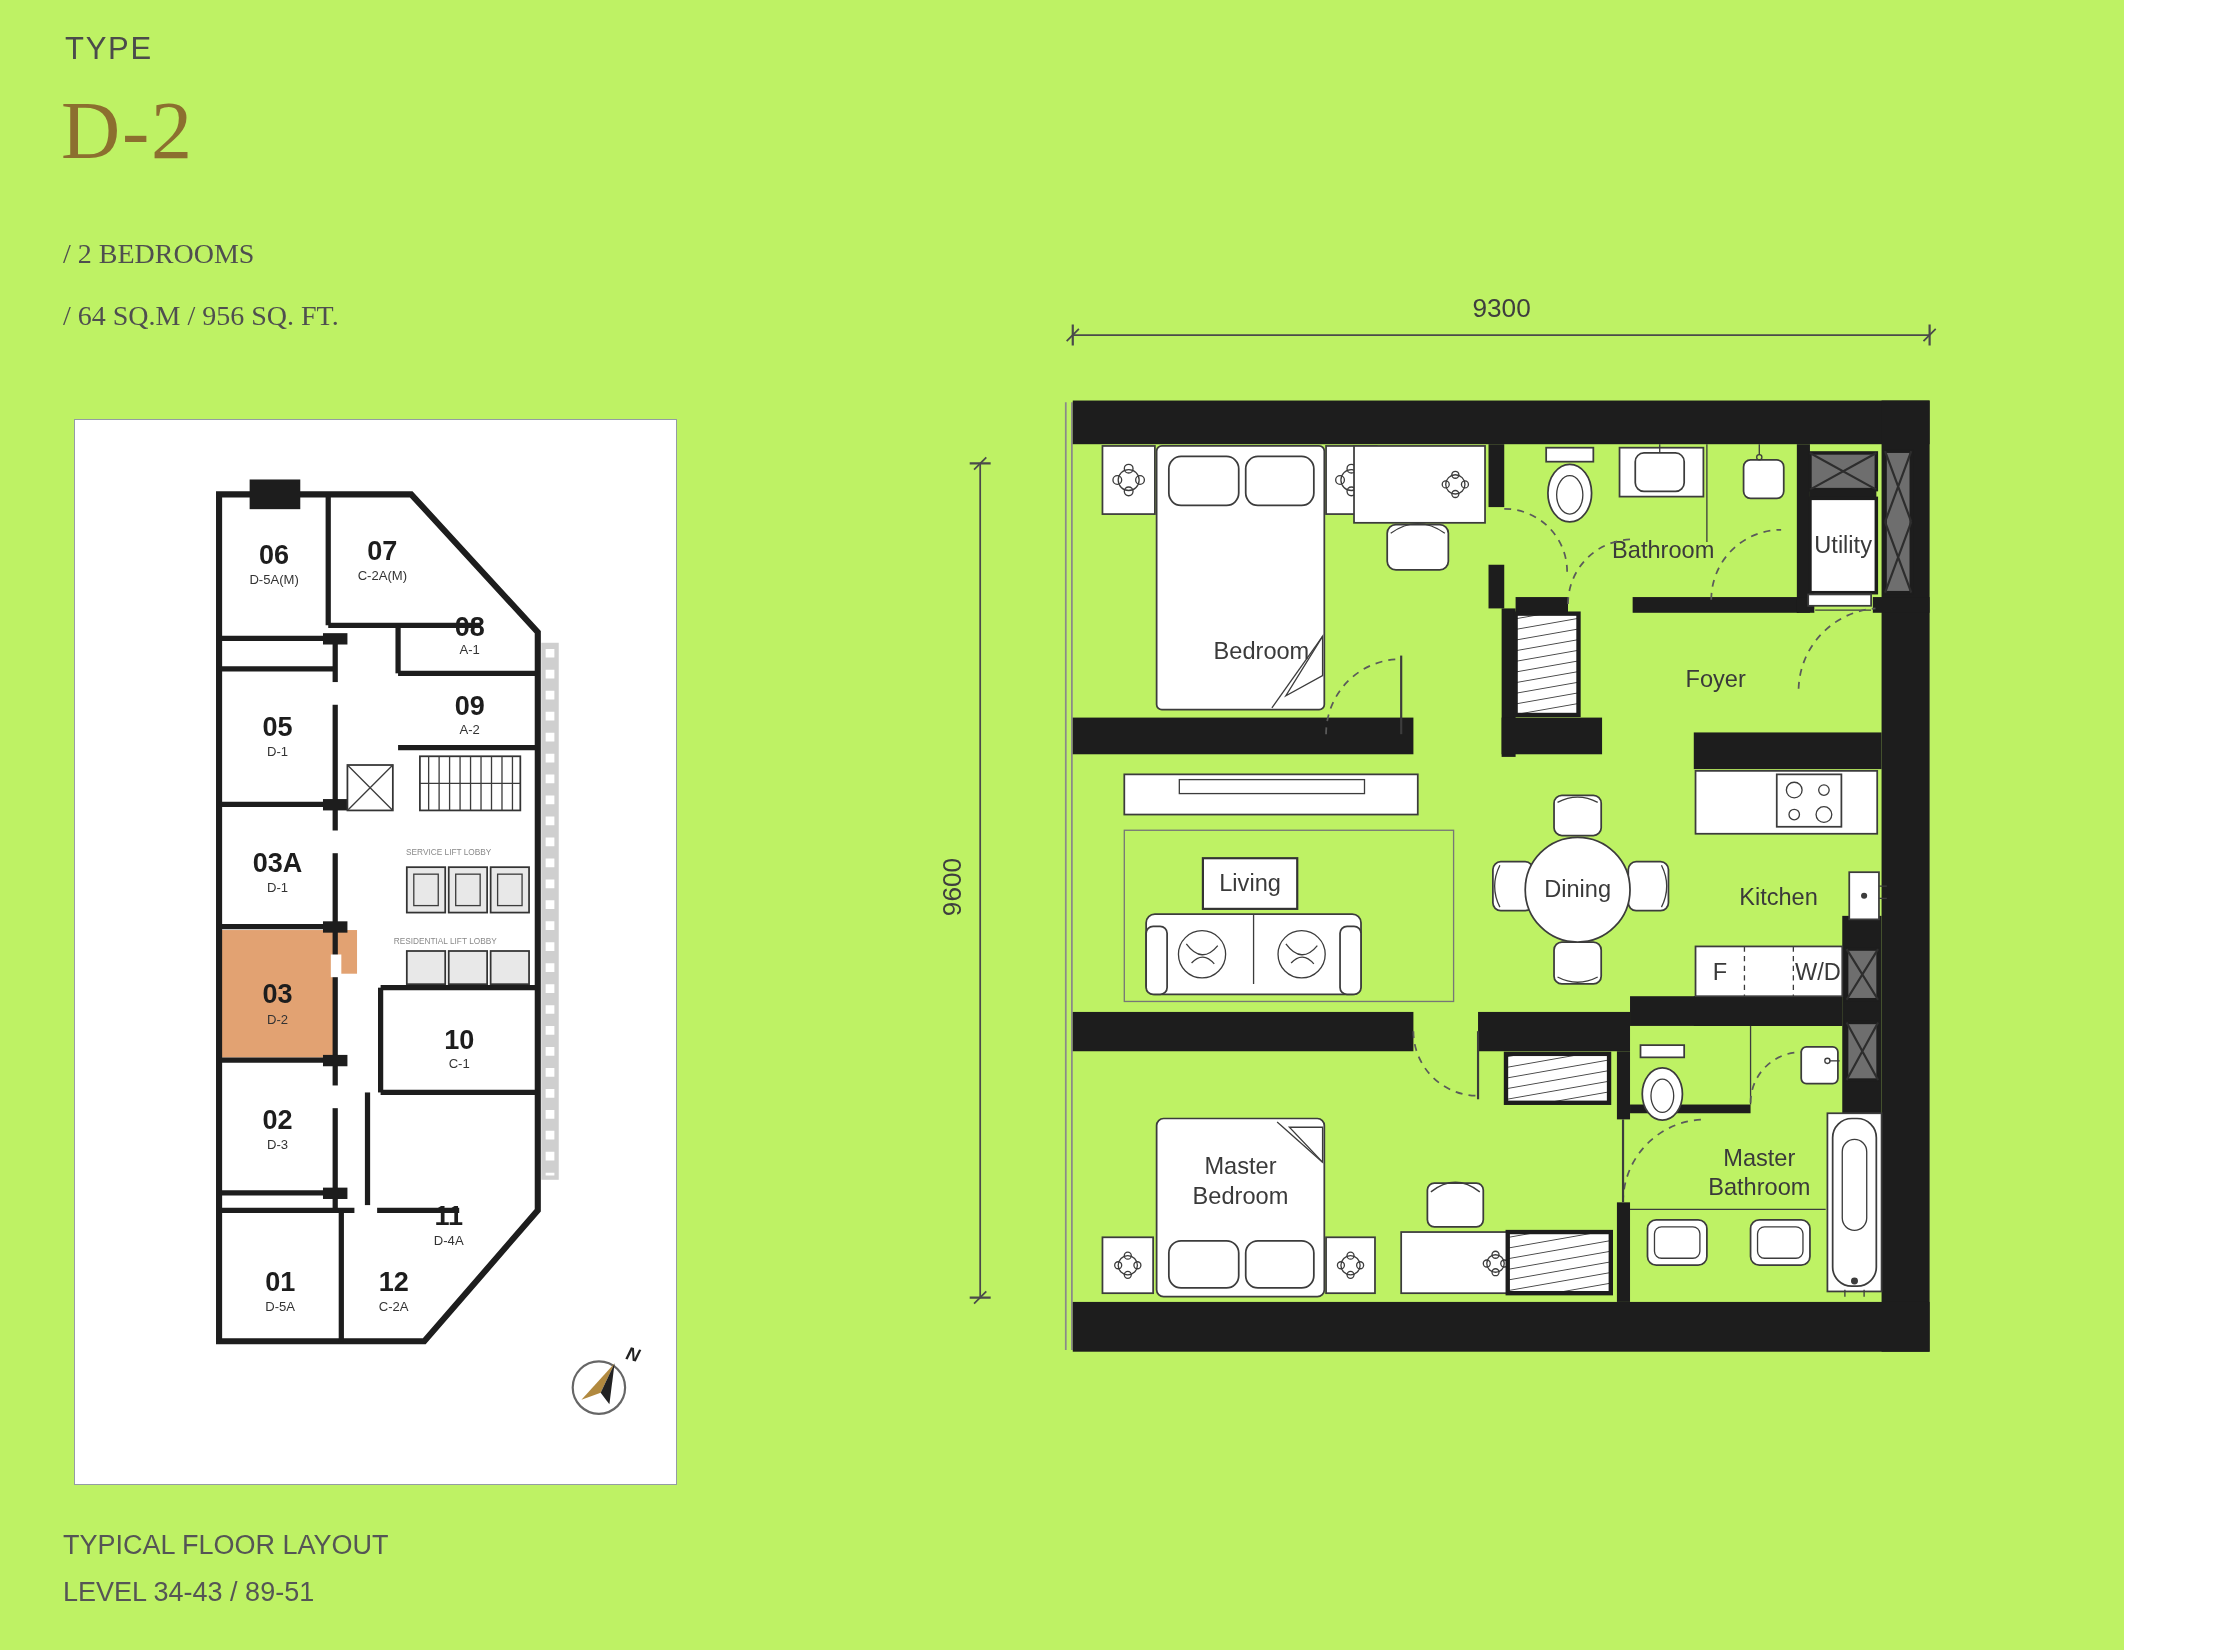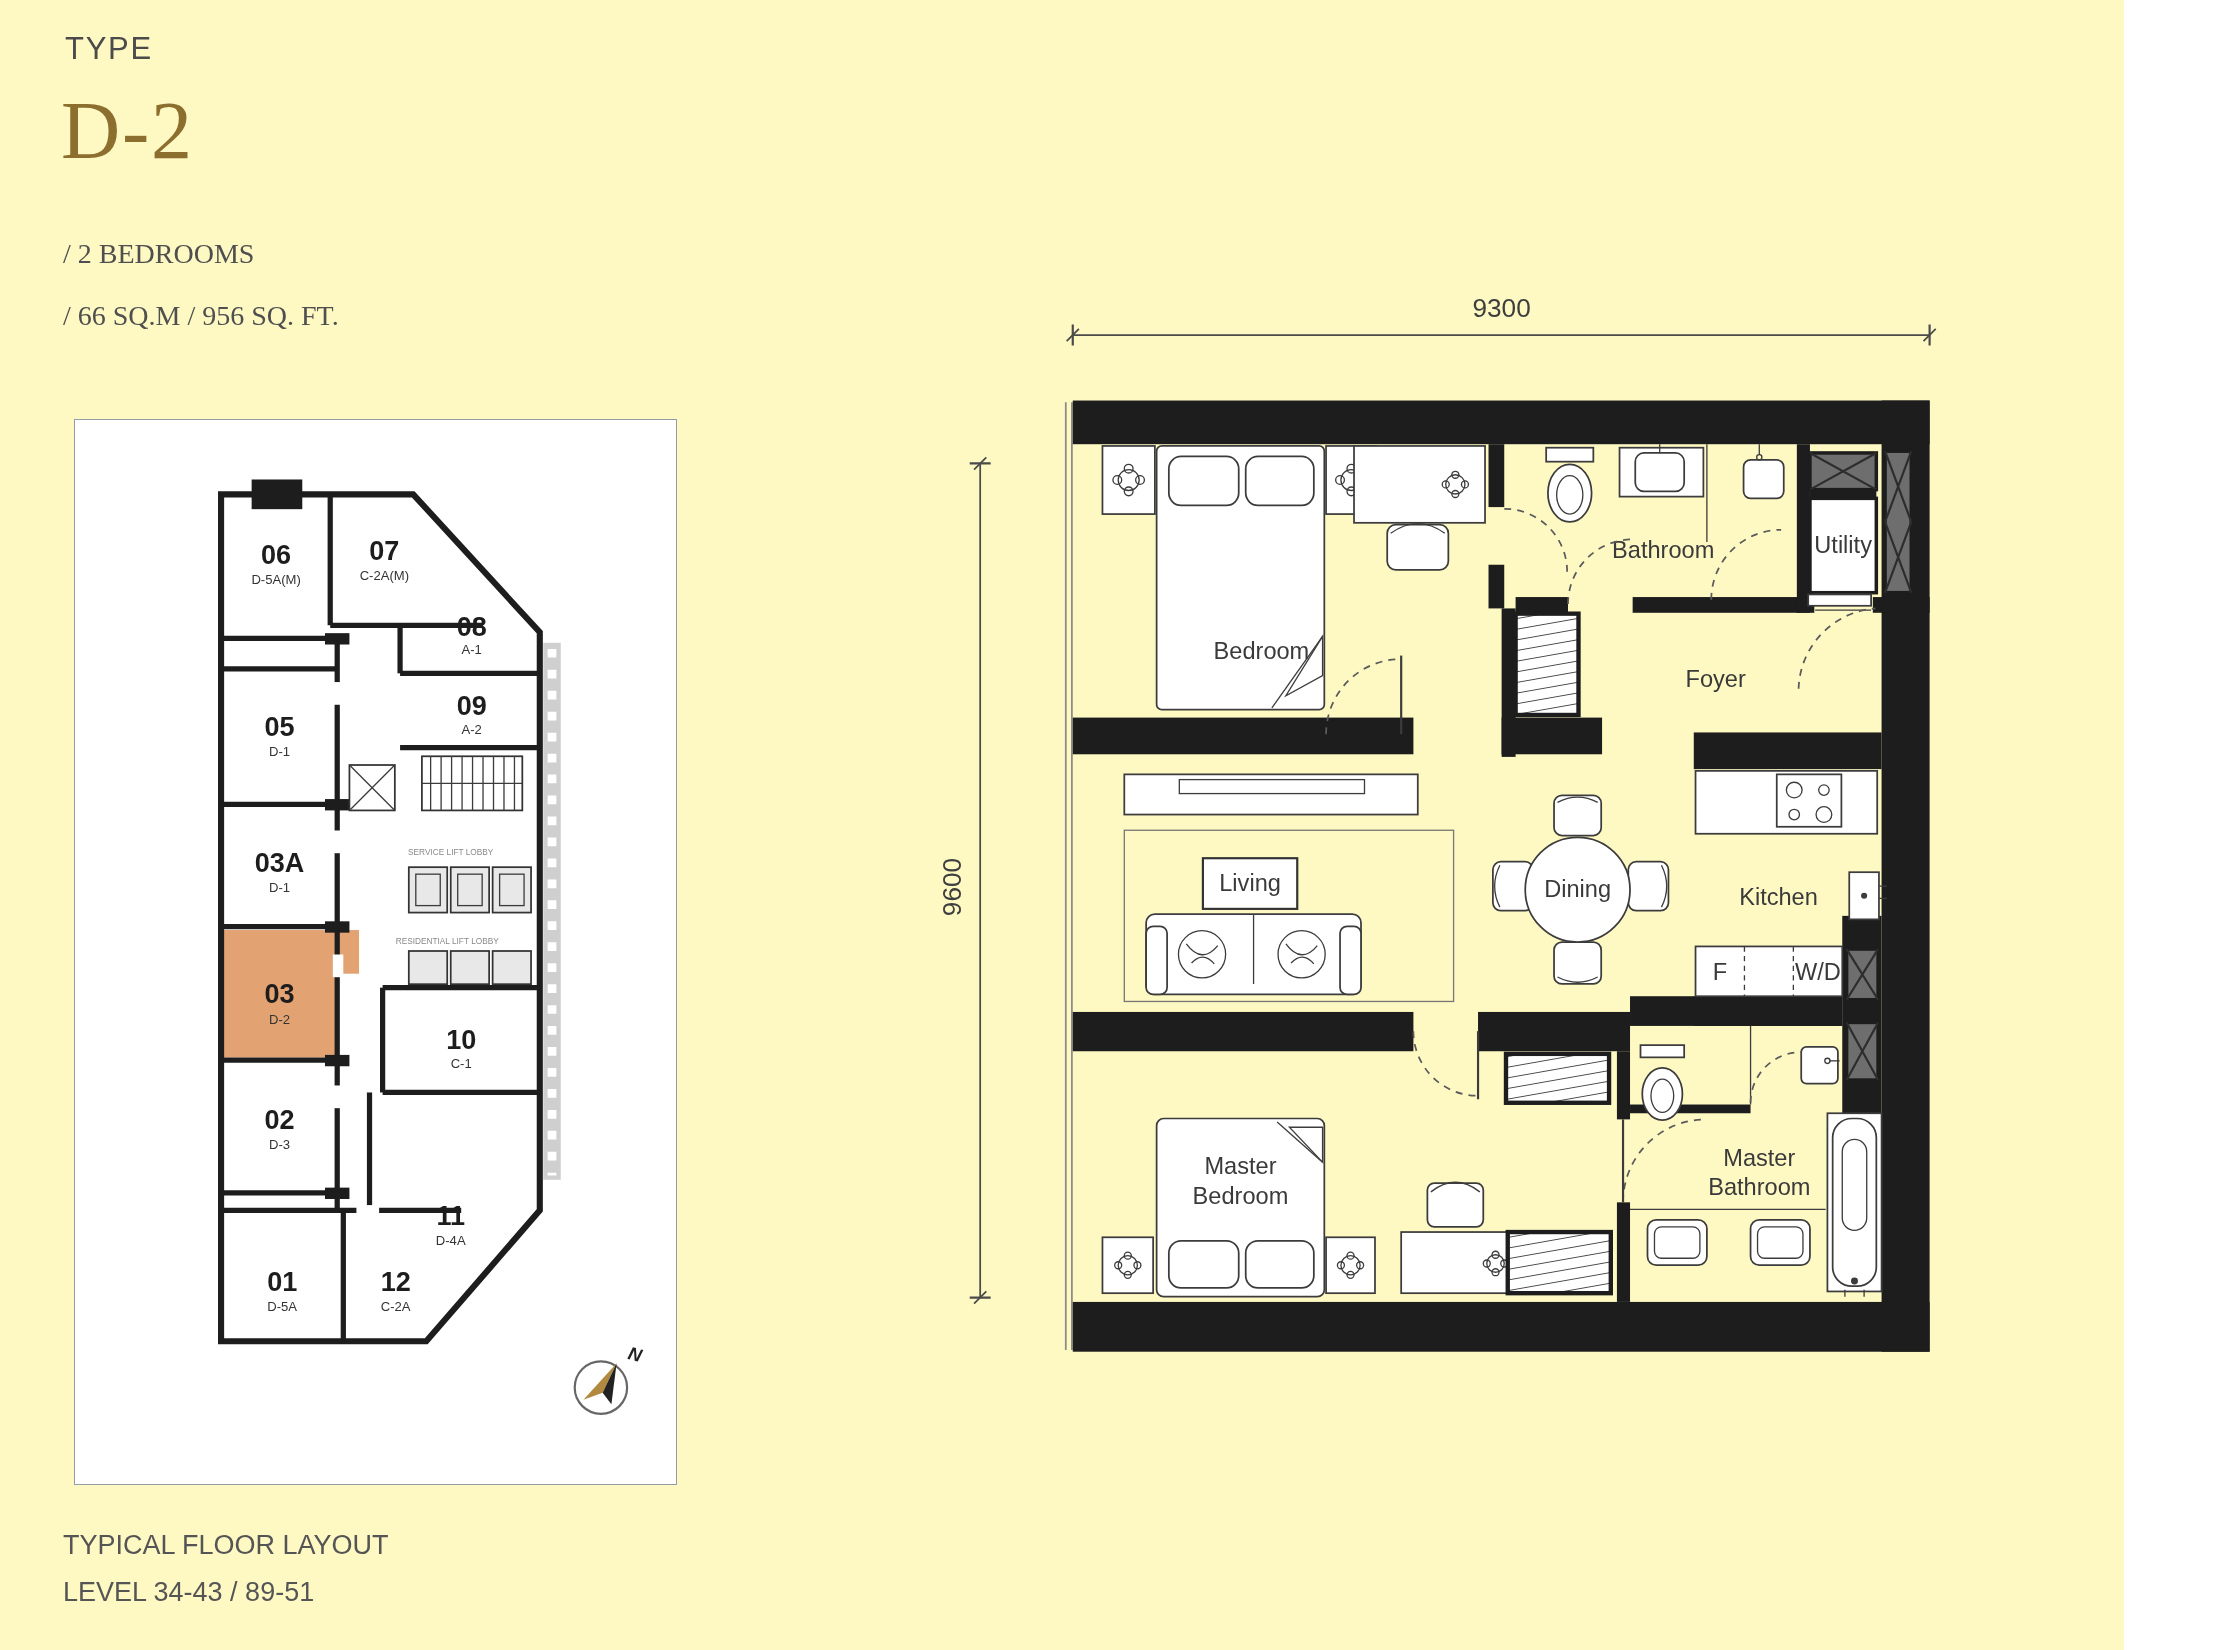--- a/index.html
+++ b/index.html
@@ -1,17 +1,17 @@
 <!DOCTYPE html>
 <html style="font-size:14px"><head>
 <meta charset="utf-8">
 <style>
   html,body{margin:0;padding:0;background:#ffffff;}
-  .page{position:relative;width:2124px;height:1651px;background:#fef9c3;overflow:hidden;
-        font-family:"Liberation Sans", sans-serif;text-align:right;}
+  .page{position:relative;width:2124px;height:1651px;background:#bef264;overflow:hidden;
+        font-family:"Liberation Sans", sans-serif;}
   .type-label{position:absolute;left:65px;top:31px;font-size:31px;letter-spacing:1.7px;color:#4b4b4b;}
   .unit-code{position:absolute;left:61px;top:84px;font-size:82px;font-family:"Liberation Serif",serif;
              color:#8c6f2f;letter-spacing:1.7px;}
   .spec-line{position:absolute;left:63px;font-size:28px;font-family:"Liberation Serif",serif;color:#4f4f4f;}
   .spec-bedrooms{top:238px;}
   .spec-area{top:300px;}
   .keyplan-box{position:absolute;left:74px;top:419px;width:603px;height:1066px;
                border:1.7px solid #949ca4;background:#fff;box-sizing:border-box;}
   .footer-line{position:absolute;left:63px;font-size:27px;color:#555;}
   .footer-1{top:1530px;}
@@ -33,21 +33,21 @@
   .kwall{fill:none;stroke:#1d1d1d;stroke-width:6;}
 </style>
 </head>
 <body>
 
 <div class="page">
 
   <div class="type-label">TYPE</div>
   <div class="unit-code">D-2</div>
   <div class="spec-line spec-bedrooms">/ 2 BEDROOMS</div>
-  <div class="spec-line spec-area">/ 66 SQ.M / 956 SQ. FT.</div>
+  <div class="spec-line spec-area">/ 64 SQ.M / 956 SQ. FT.</div>
 
   <div class="keyplan-box">
     <svg width="599" height="1062" viewBox="0 0 686 1216">
 
       <g>
         <rect x="168" y="584" width="129" height="146" fill="#E2A272"></rect>
         <rect x="295" y="584" width="28" height="50" fill="#E2A272"></rect>
       </g>
 
       <path d="M165,85 L385,85 L530,243 L530,905 L400,1055 L165,1055 Z" fill="none" stroke="#1d1d1d" stroke-width="7"></path>

